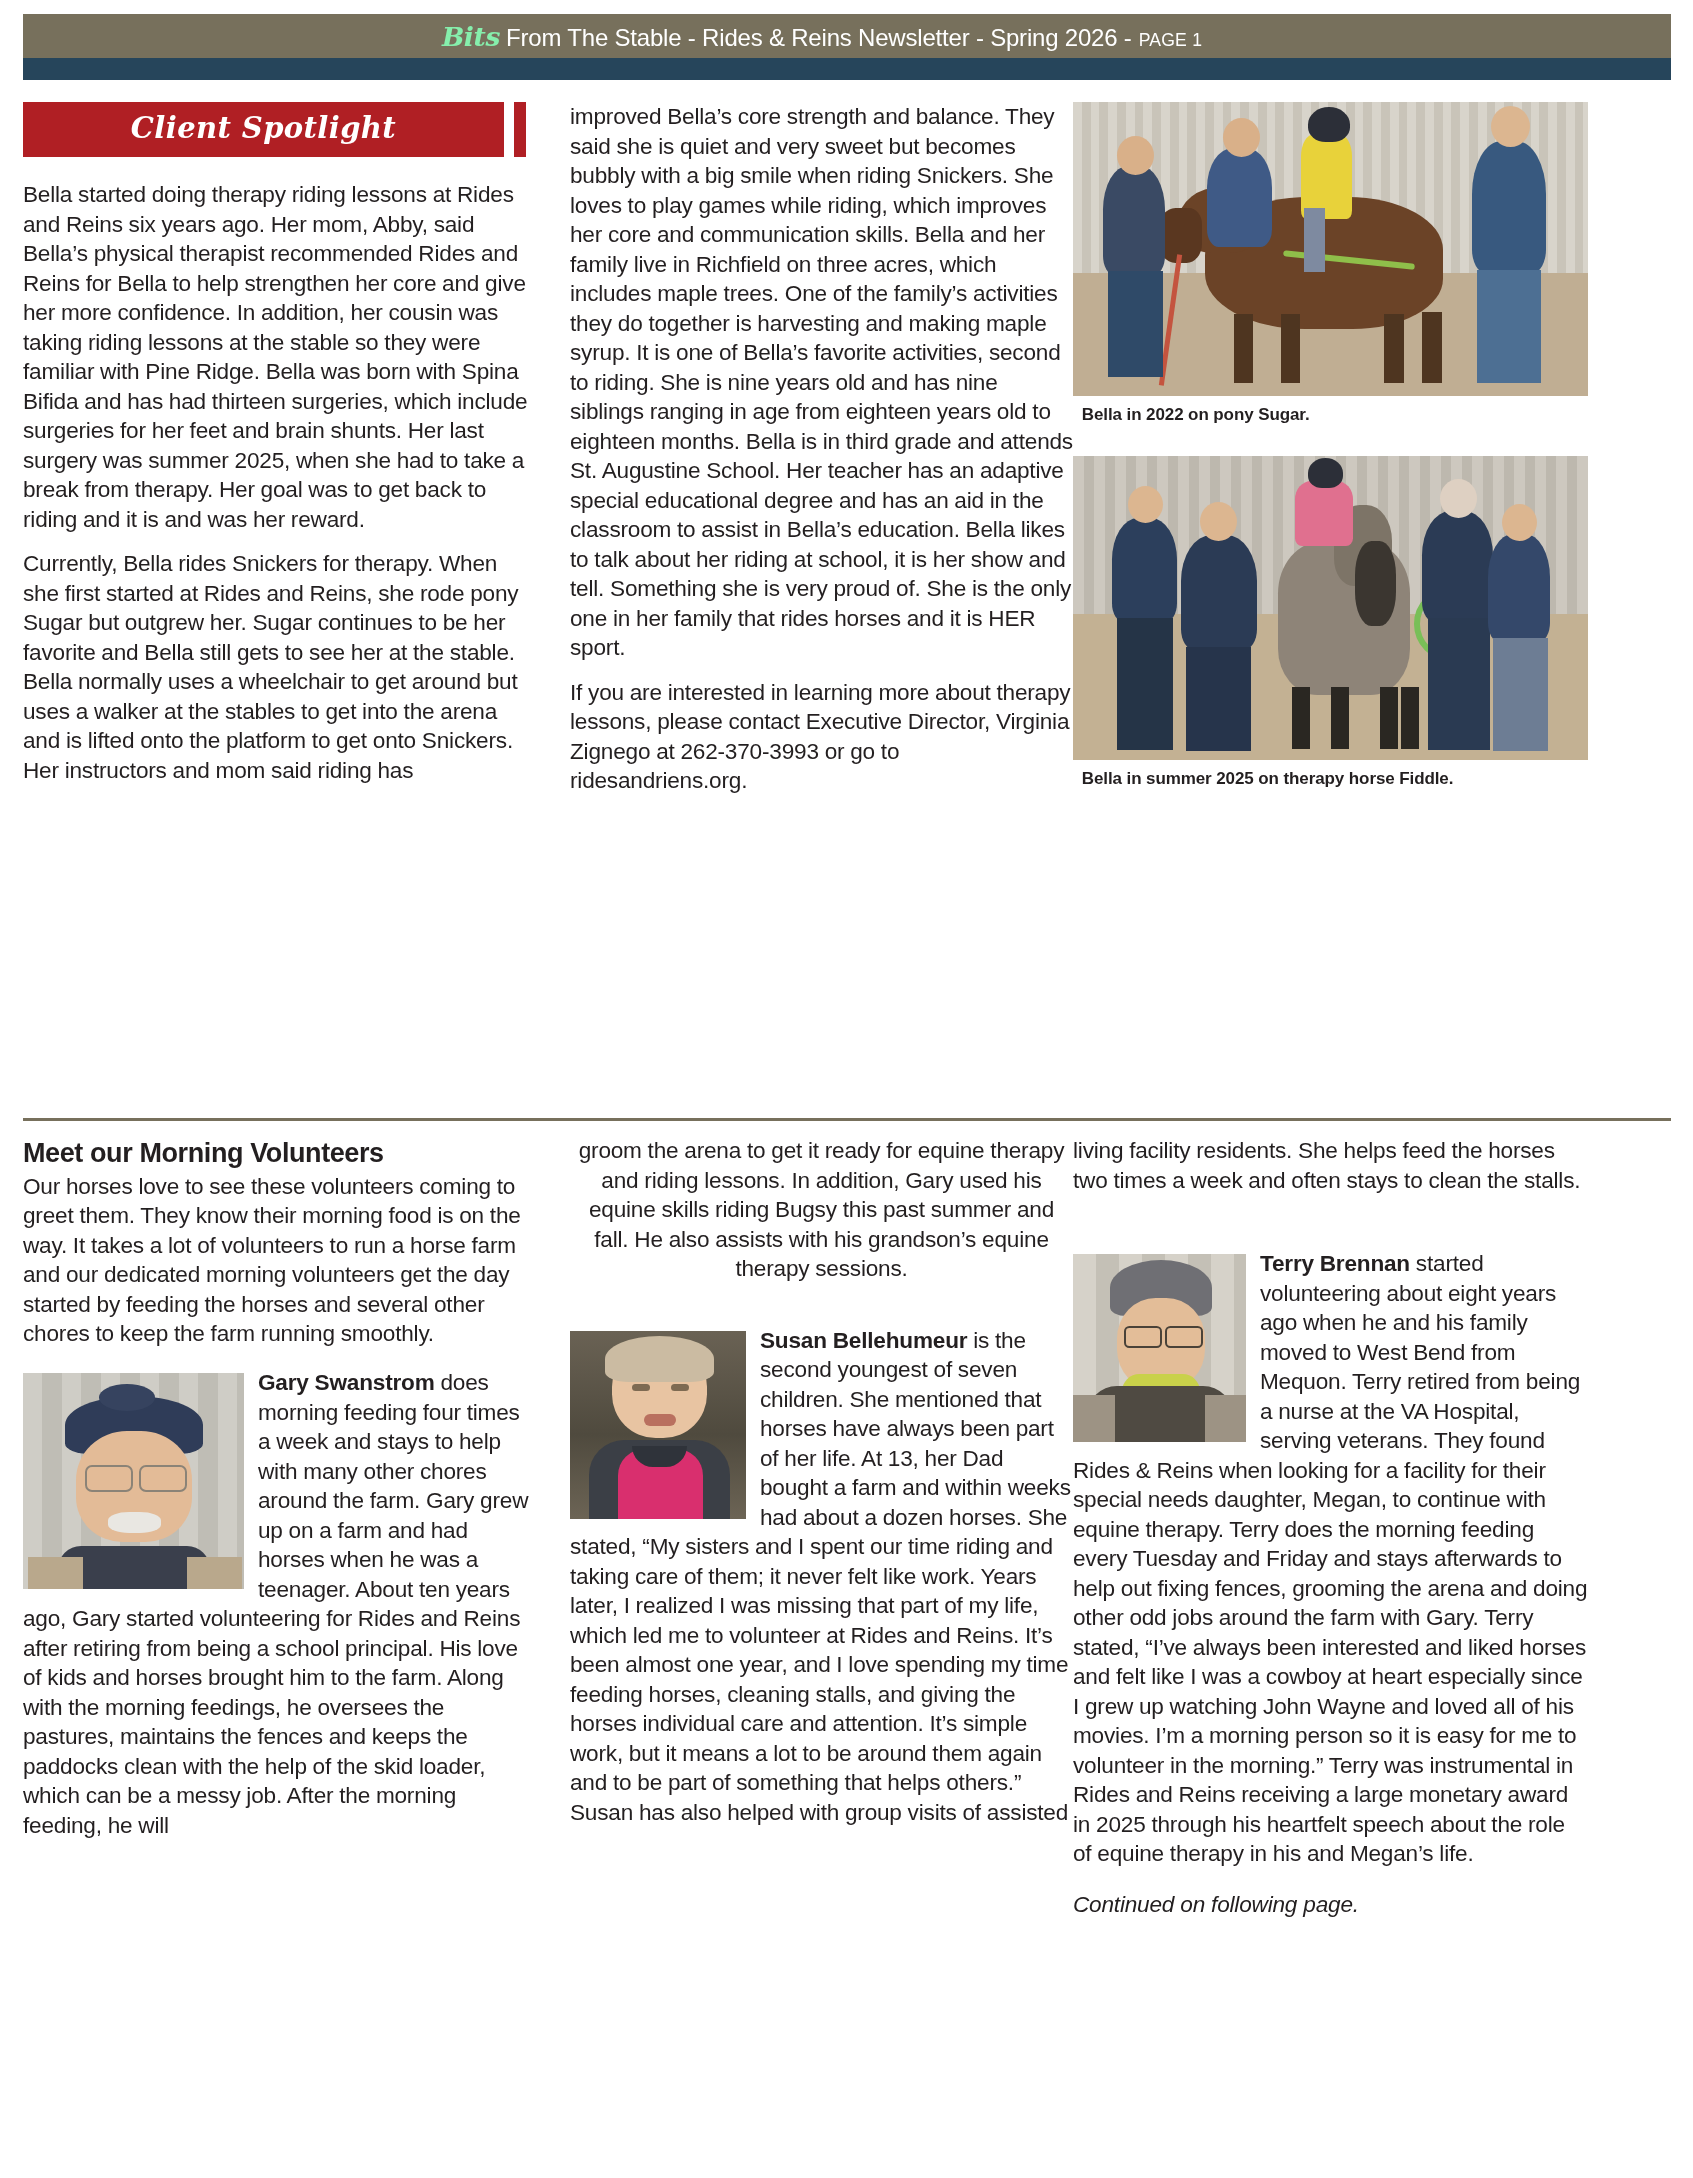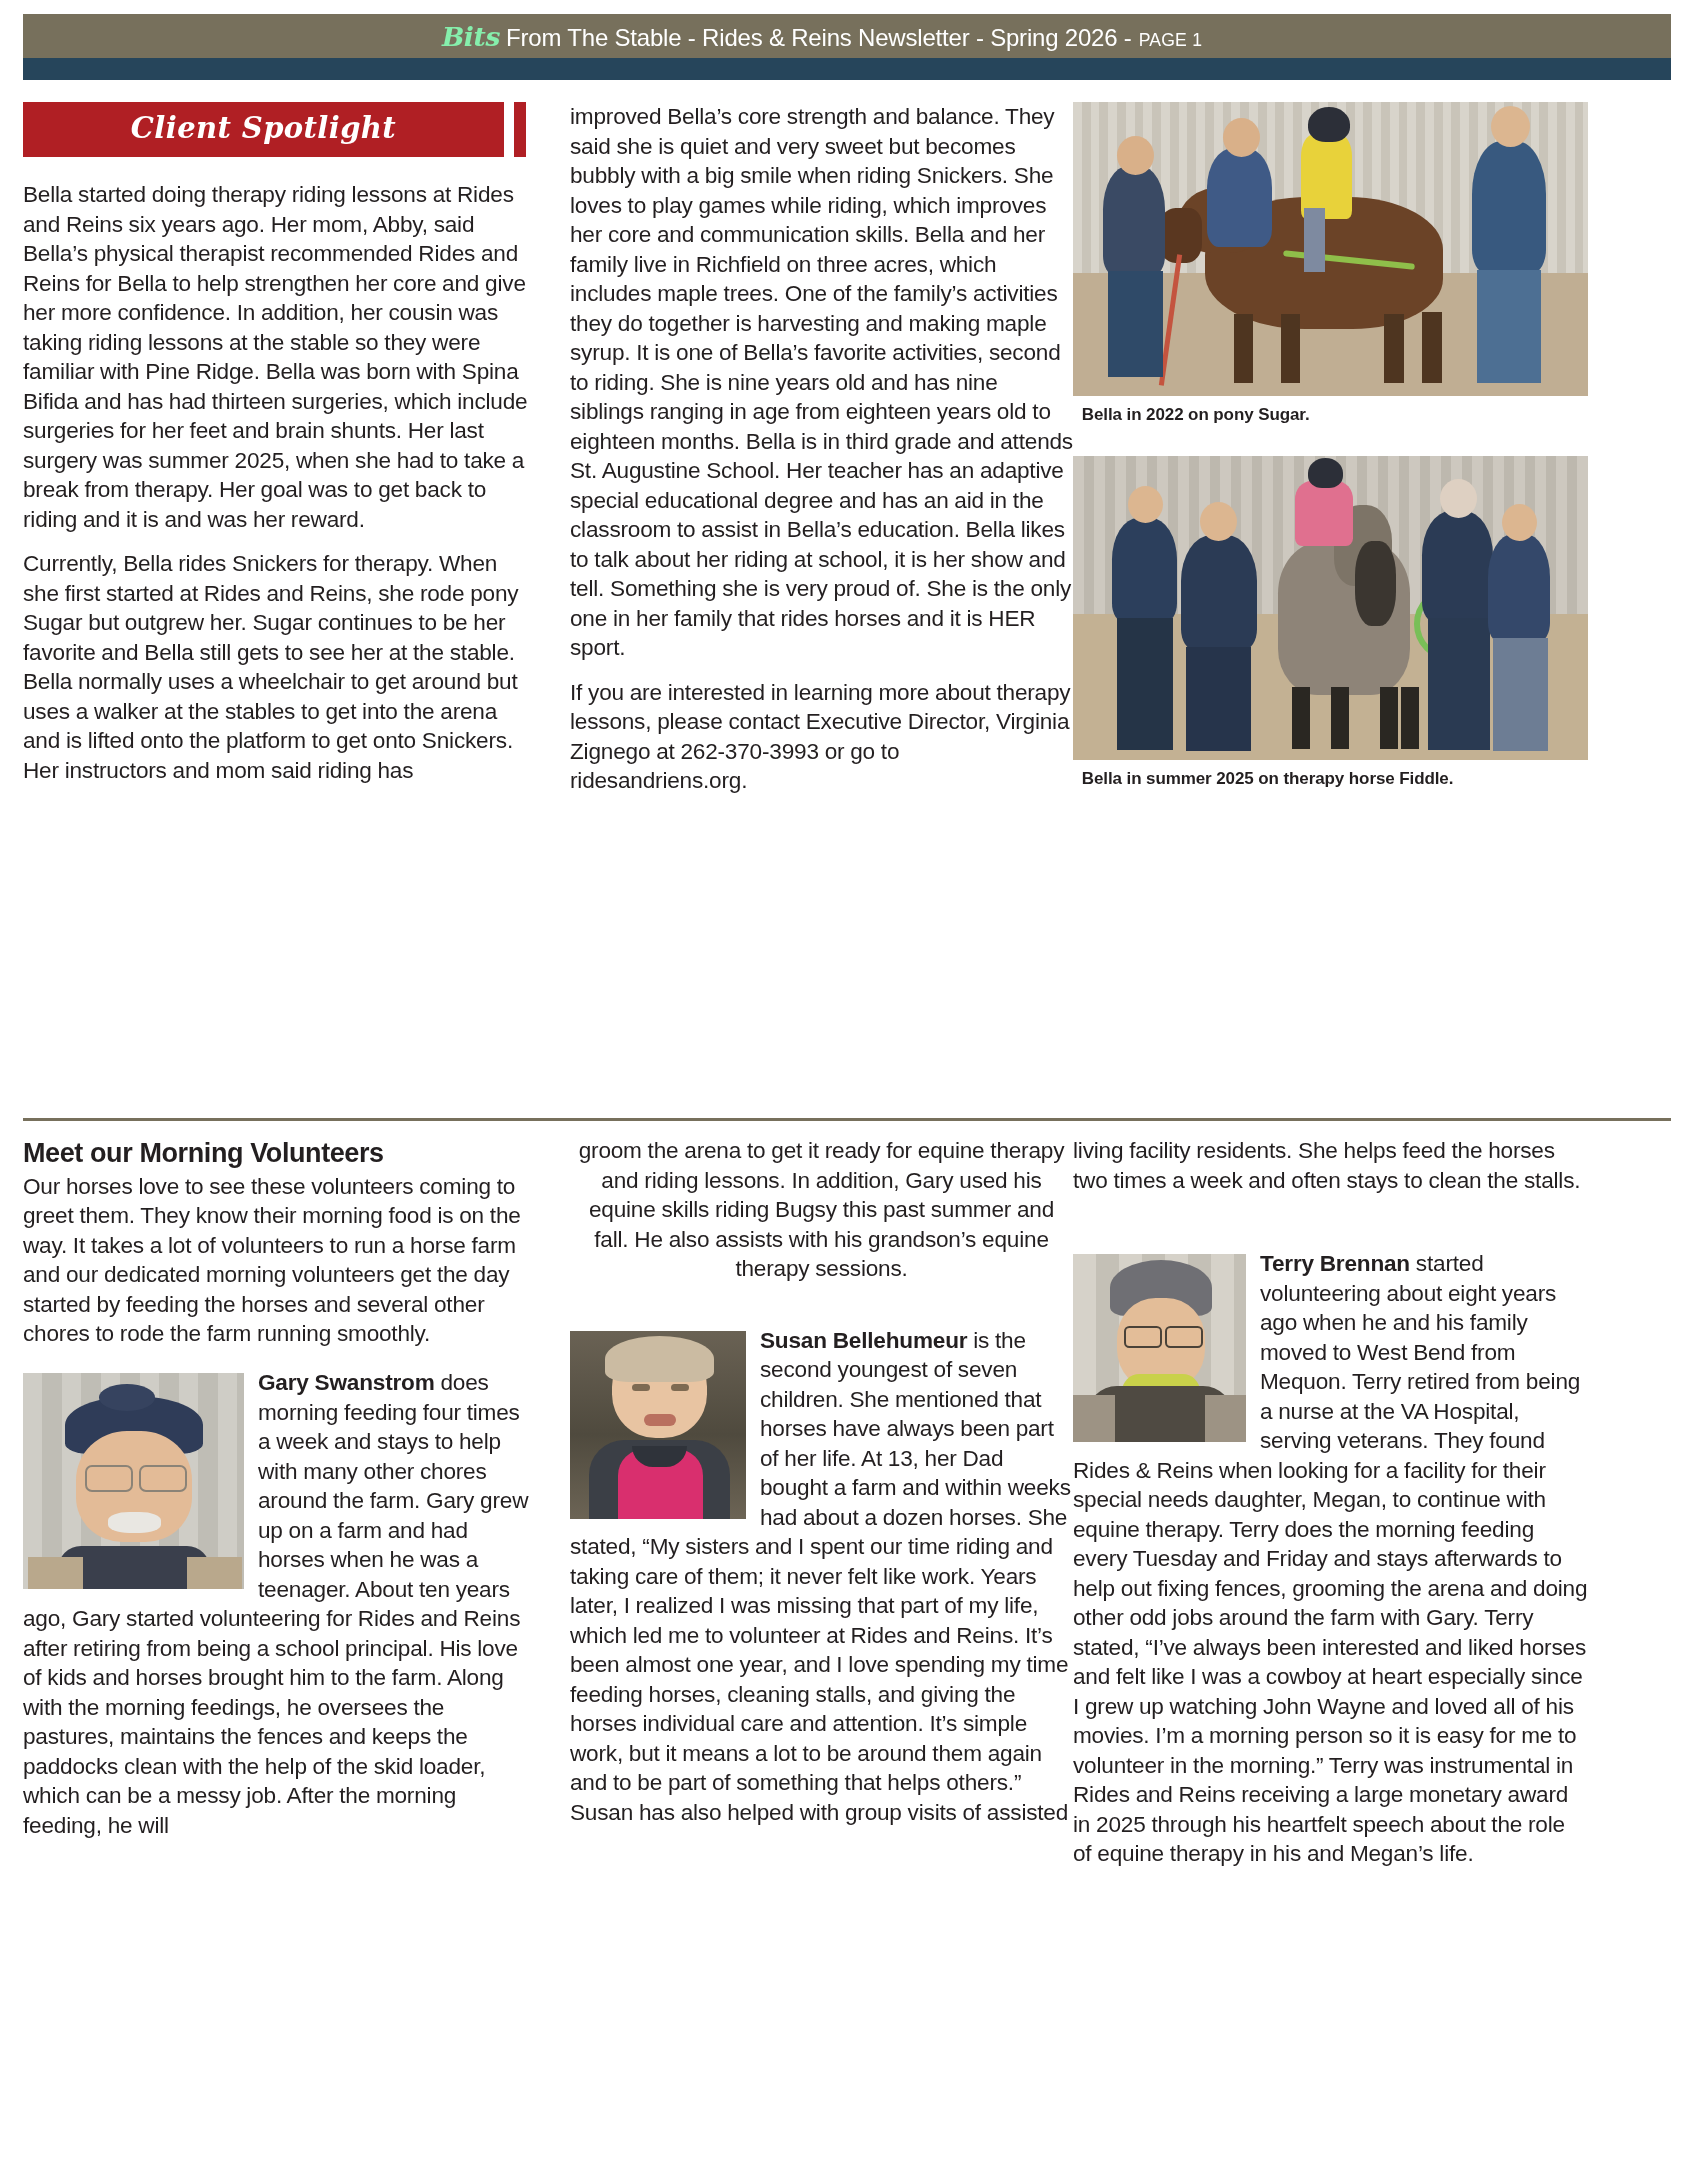--- a/index.html
+++ b/index.html
@@ -374,21 +374,21 @@
 
     </div>
   </div>
 
   <div class="divider"></div>
 
   <div class="lower">
 
     <div class="lcol lcol-1">
       <h2 class="section-title">Meet our Morning Volunteers</h2>
-      <p class="flowtext" style="margin-bottom:19.4px;">Our horses love to see these volunteers coming to greet them. They know their morning food is on the way. It takes a lot of volunteers to run a horse farm and our dedicated morning volunteers get the day started by feeding the horses and several other chores to rode the farm running smoothly.</p>
+      <p class="flowtext" style="margin-bottom:19.4px;">Our horses love to see these volunteers coming to greet them. They know their morning food is on the way. It takes a lot of volunteers to run a horse farm and our dedicated morning volunteers get the day started by feeding the horses and several other chores to keep the farm running smoothly.</p>
 
       <div class="headshot left" style="width:221px;height:216px;">
         <div class="ph-portrait-a" style="position:relative;width:100%;height:100%;">
           <div class="bg"></div>
           <div style="position:absolute;left:42px;top:23px;width:138px;height:58px;background:#2f3c58;border-radius:50% 50% 18% 18%;"></div>
           <div style="position:absolute;left:76px;top:10.6px;width:56px;height:26.5px;background:#36435f;border-radius:50%;"></div>
           <div style="position:absolute;left:53px;top:58px;width:116px;height:111px;background:#e3bb97;border-radius:44% 44% 40% 40%;"></div>
           <div style="position:absolute;left:62px;top:92px;width:44px;height:23px;border:2.6px solid #8b8377;border-radius:7px;"></div>
           <div style="position:absolute;left:116px;top:92px;width:44px;height:23px;border:2.6px solid #8b8377;border-radius:7px;"></div>
           <div style="position:absolute;left:85px;top:139px;width:53px;height:21px;background:#e9e7e2;border-radius:40%;"></div>
@@ -432,18 +432,19 @@
           <div style="position:absolute;left:51px;top:72px;width:34px;height:17.6px;border:2.6px solid #4a4238;border-radius:5.3px;"></div>
           <div style="position:absolute;left:92px;top:72px;width:34px;height:17.6px;border:2.6px solid #4a4238;border-radius:5.3px;"></div>
           <div style="position:absolute;left:49px;top:120px;width:78px;height:35px;background:#c9d14a;border-radius:17.6px;"></div>
           <div style="position:absolute;left:14px;top:132px;width:146px;height:56px;background:#4f4a42;border-radius:30px 30px 0 0;"></div>
           <div style="position:absolute;left:0px;top:141px;width:42px;height:48px;background:#9d9384;"></div>
           <div style="position:absolute;left:132px;top:141px;width:41px;height:48px;background:#9d9384;"></div>
         </div>
       </div>
       <p class="flowtext"><b>Terry Brennan</b><span> started volunteering about eight years ago when he and his family moved to West Bend from Mequon. Terry retired from being a nurse at the VA Hospital, serving veterans. They found Rides &amp; Reins when looking for a facility for their special needs daughter, Megan, to continue with equine therapy. Terry does the morning feeding every Tuesday and Friday and stays afterwards to help out fixing fences, grooming the arena and doing other odd jobs around the farm with Gary. Terry stated, “I’ve always been interested and liked horses and felt like I was a cowboy at heart especially since I grew up watching John Wayne and loved all of his movies. I’m a morning person so it is easy for me to volunteer in the morning.” Terry was instrumental in Rides and Reins receiving a large monetary award in 2025 through his heartfelt speech about the role of equine therapy in his and Megan’s life.</span></p>
       <div class="clear"></div>
+      <p class="continued">Continued on following page.</p>
     </div>
 
   </div>
 
 </div>
 
 
 </body></html>

